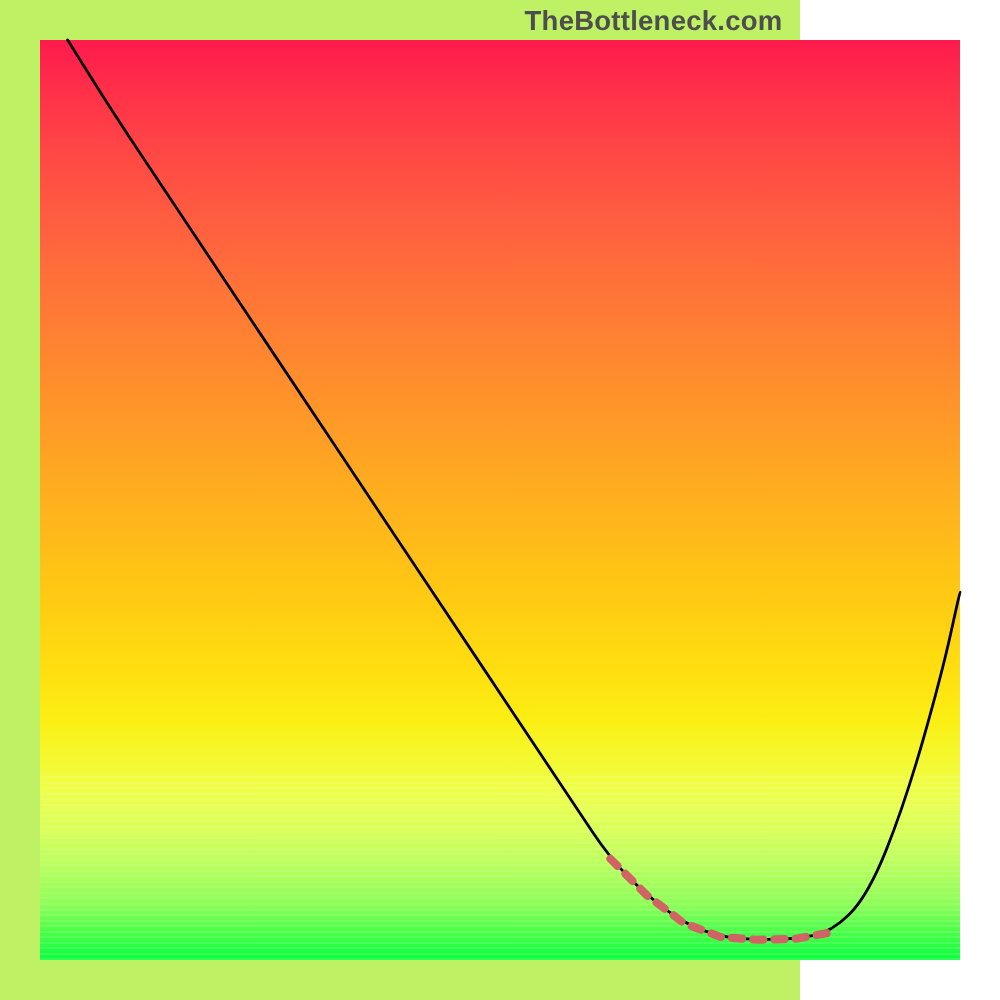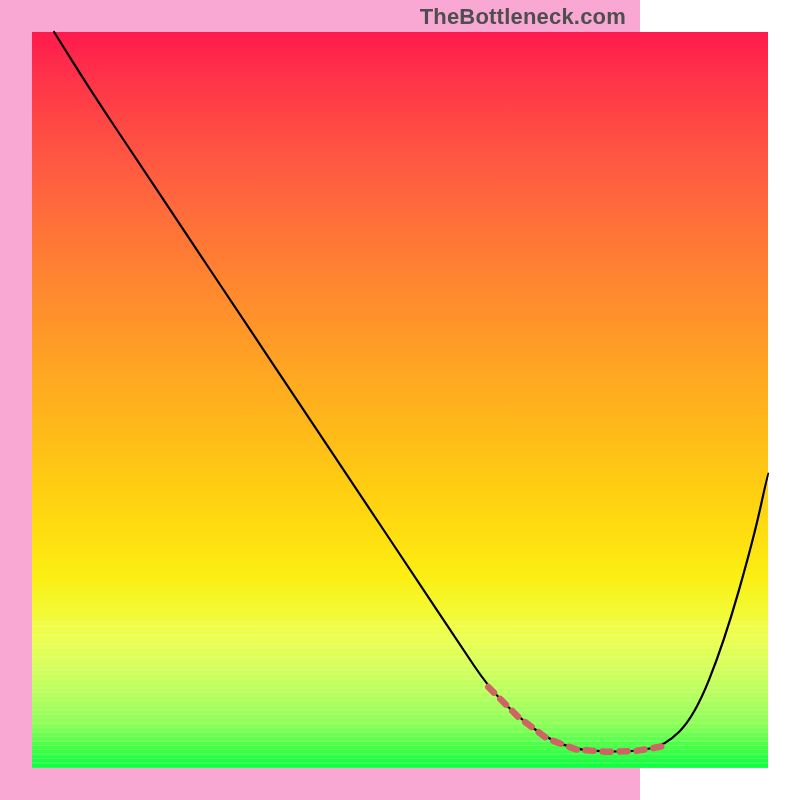--- a/index.html
+++ b/index.html
@@ -1,21 +1,21 @@
 <!DOCTYPE html>
 <html><head>
 <meta charset="utf-8">
 <style>
   * { margin: 0; padding: 0; box-sizing: border-box; }
   html, body { width: 800px; height: 800px; overflow: hidden; background: #fff; }
   .frame {
     position: relative;
     width: 640px;
     height: 800px;
-    background: #f9a8d4;
+    background: #bef264;
     padding-left: 48px;
   }
   .watermark {
     position: absolute;
     top: 4px;
     right: 14px;
     font-family: Arial, Helvetica, sans-serif;
     font-size: 22px;
     font-weight: 600;
     color: #4e4e4e;

